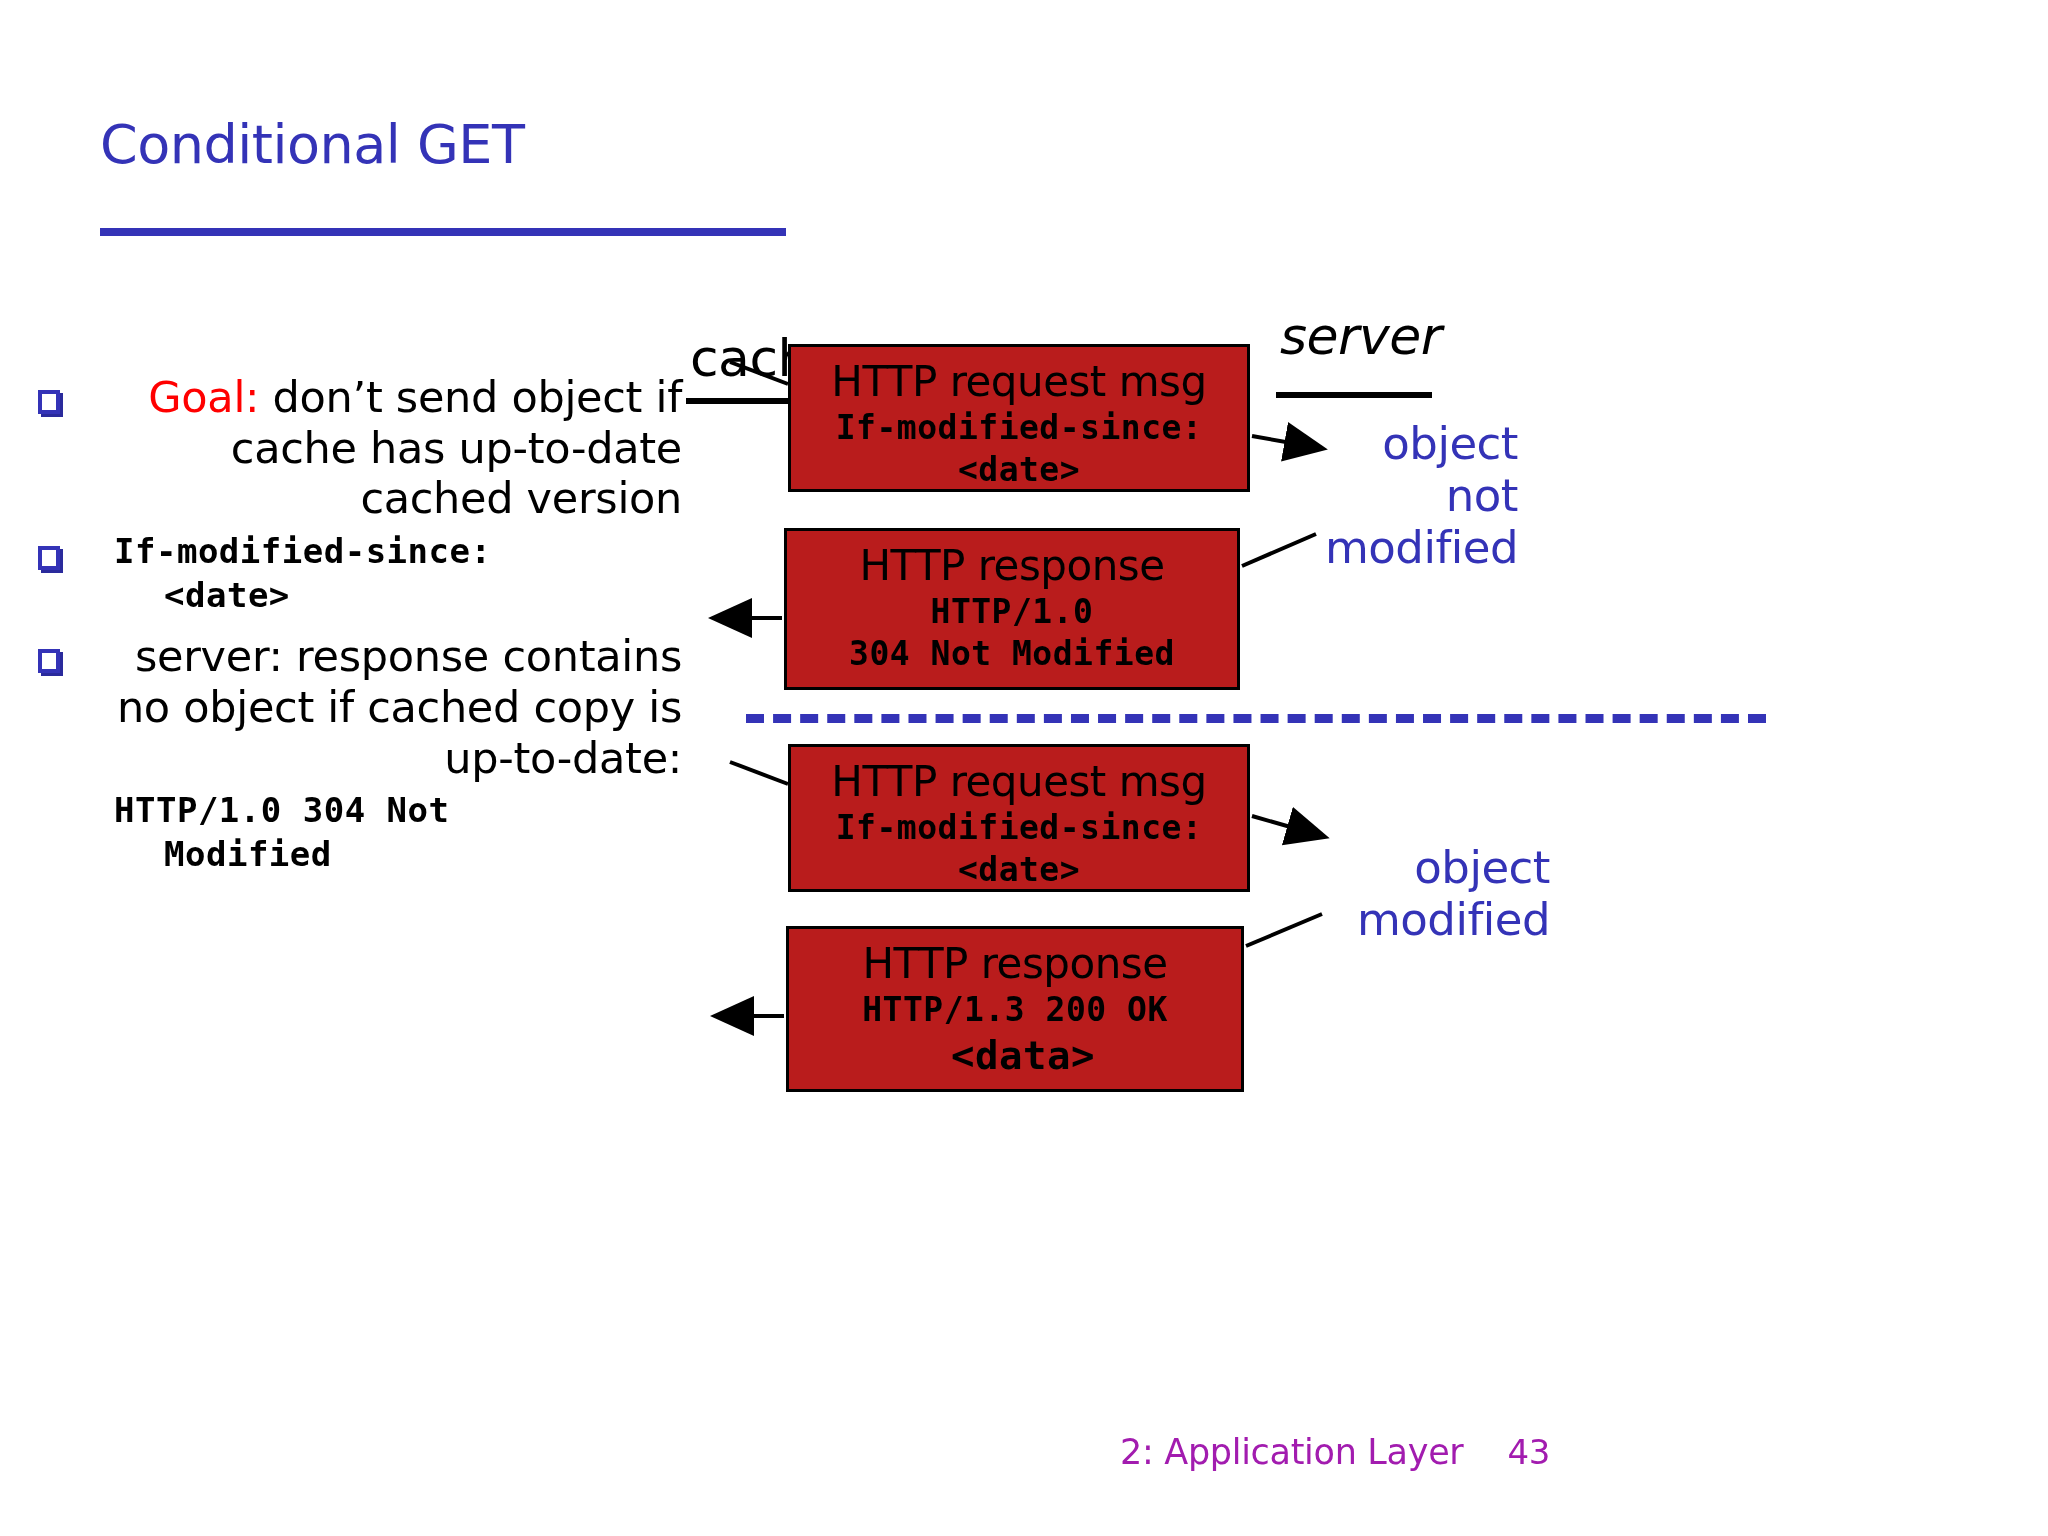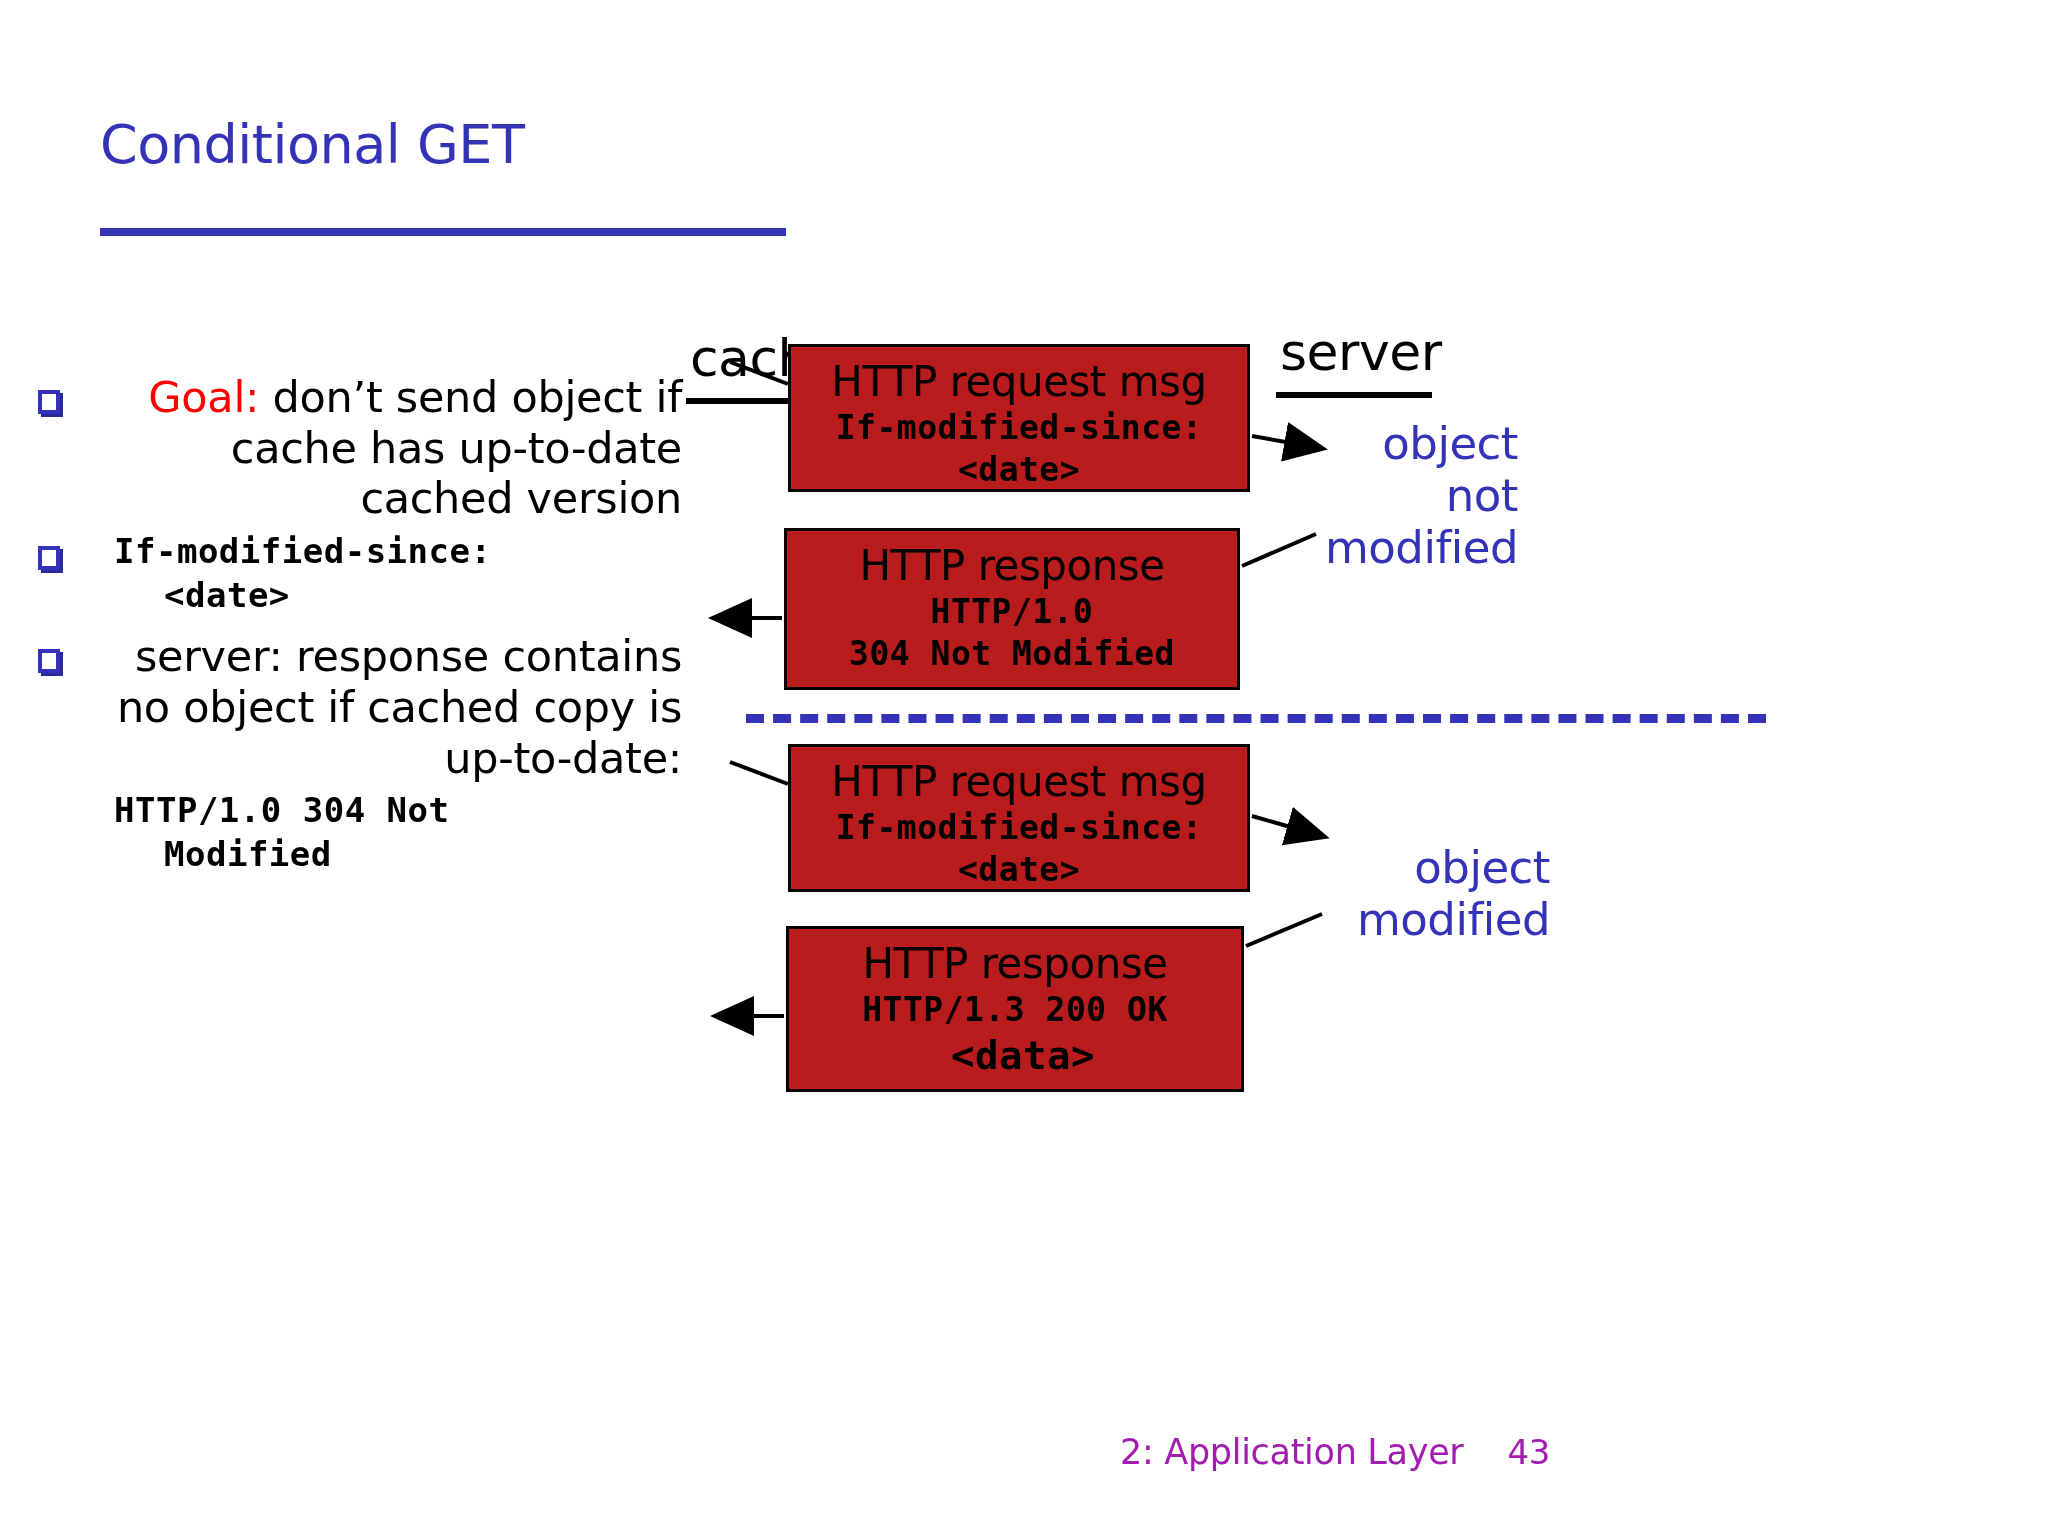--- a/index.html
+++ b/index.html
@@ -216,21 +216,21 @@
     <span class="indent">Modified</span>
   </div>
 
 </div>
 
 <div id="diagram">
 
   <div class="endpoint-label" style="left:14px; top:78px;">cache</div>
   <div class="endpoint-rule" style="left:10px; top:148px; width:140px;"></div>
 
-  <div class="endpoint-label" style="left:604px; top:72px;">server</div>
+  <div class="endpoint-label" style="left:604px; top:56px;font-style:italic;">server</div>
   <div class="endpoint-rule" style="left:600px; top:142px; width:156px;"></div>
 
   <div class="msgbox" style="left:112px; top:94px; width:462px; height:148px;">
     <div class="line-title">HTTP request msg</div>
     <div class="line-mono">If-modified-since:</div>
     <div class="line-mono">&lt;date&gt;</div>
   </div>
 
   <div class="msgbox" style="left:108px; top:278px; width:456px; height:162px;">
     <div class="line-title">HTTP response</div>

